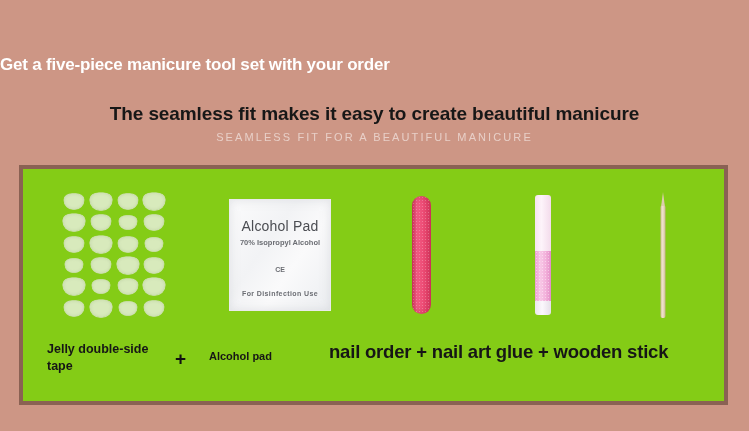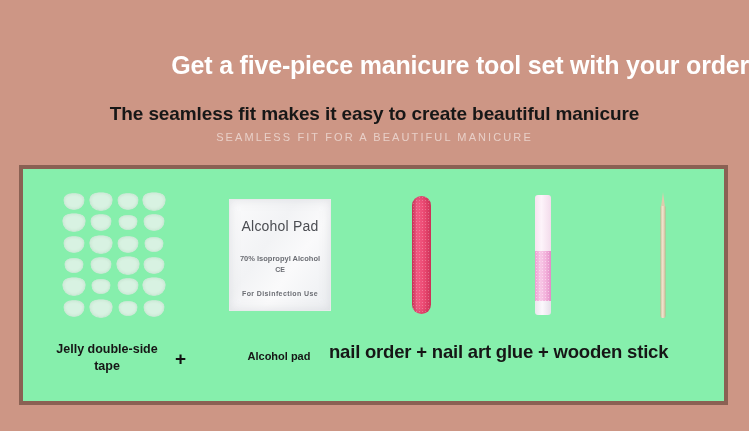--- a/index.html
+++ b/index.html
@@ -14,23 +14,23 @@
     overflow: hidden;
     position: relative;
   }
 
   
   .headline {
     position: absolute;
     left: 0;
     top: 50px;
     width: 749px;
-    text-align: right;
+    text-align: left;
     color: #ffffff;
-    font-size: 25px;
+    font-size: 17px;
     font-weight: bold;
     letter-spacing: -0.2px;
     line-height: 30px;
     white-space: nowrap;
   }
   .subheadline {
     position: absolute;
     left: 0;
     top: 102px;
     width: 749px;
@@ -56,21 +56,21 @@
     white-space: nowrap;
   }
 
   
   .panel {
     position: absolute;
     left: 19px;
     top: 165px;
     width: 709px;
     height: 240px;
-    background: #86efac;
+    background: #84cc16;
     border: 4px solid #8a6153;
     box-sizing: border-box;
   }
   .panel-inner {
     position: relative;
     width: 100%;
     height: 100%;
   }
 
   
@@ -131,21 +131,21 @@
     left: 0; right: 0;
     top: 18px;
     font-size: 14px;
     font-weight: normal;
     letter-spacing: 0.2px;
     color: #4b4d52;
   }
   .pad-sub {
     position: absolute;
     left: 0; right: 0;
-    top: 54px;
+    top: 38px;
     font-size: 7.5px;
     font-weight: bold;
     color: #6b6d73;
   }
   .pad-ce {
     position: absolute;
     left: 0; right: 0;
     top: 66px;
     font-size: 7px;
     font-weight: bold;
@@ -258,21 +258,20 @@
     position: absolute;
     left: 0;
     bottom: 0;
     width: 100%;
     height: 68px;
   }
   .caption {
     position: absolute;
     color: #161616;
     font-weight: bold;
-    text-align: center;
   }
   .cap-tape {
     left: 24px;
     top: 8px;
     width: 120px;
     font-size: 12.5px;
     line-height: 17px;
   }
   .cap-plus1 {
     left: 152px;

